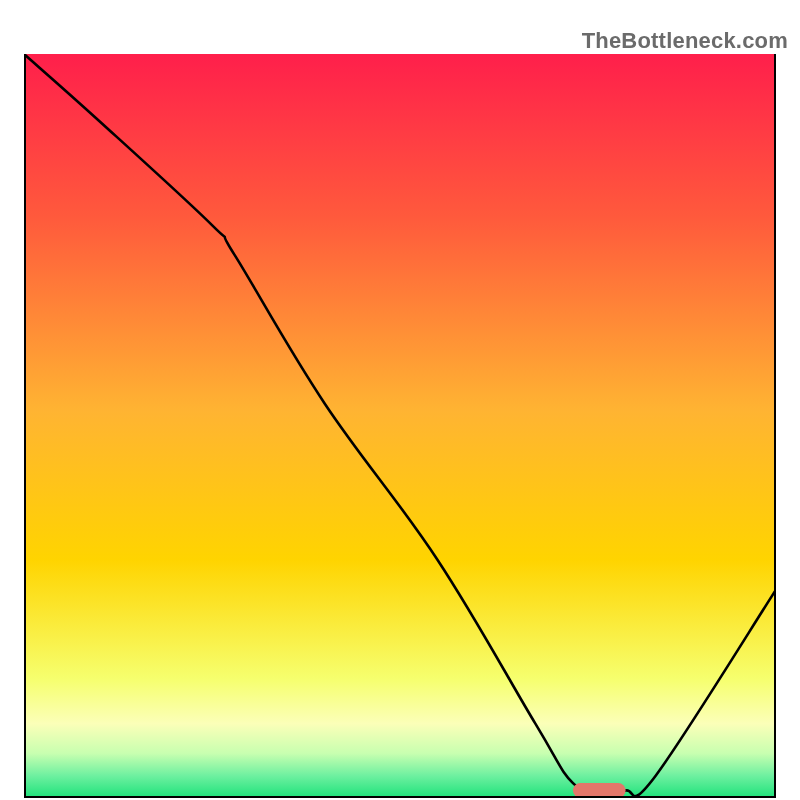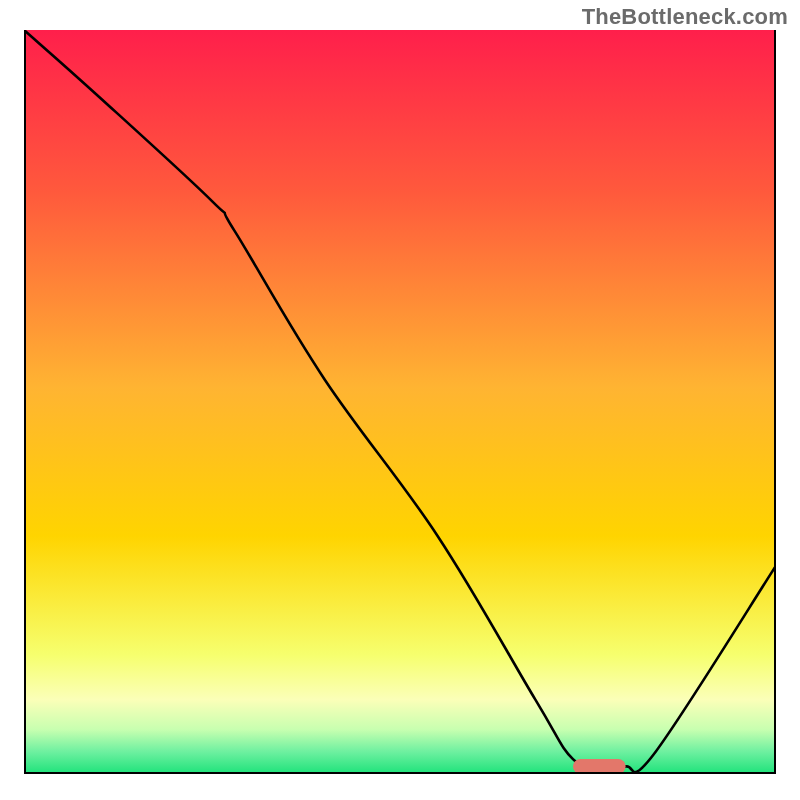--- a/index.html
+++ b/index.html
@@ -8,20 +8,21 @@
     width: 800px;
     height: 800px;
     overflow: hidden;
     background: #ffffff;
     font-family: Arial, Helvetica, sans-serif;
   }
   .stage {
     position: relative;
     width: 800px;
     height: 631px;
+    margin-top: 24px;
   }
   .watermark {
     position: absolute;
     top: 4px;
     right: 12px;
     font-size: 22px;
     font-weight: 600;
     color: #6b6b6b;
     letter-spacing: 0.2px;
     z-index: 10;

